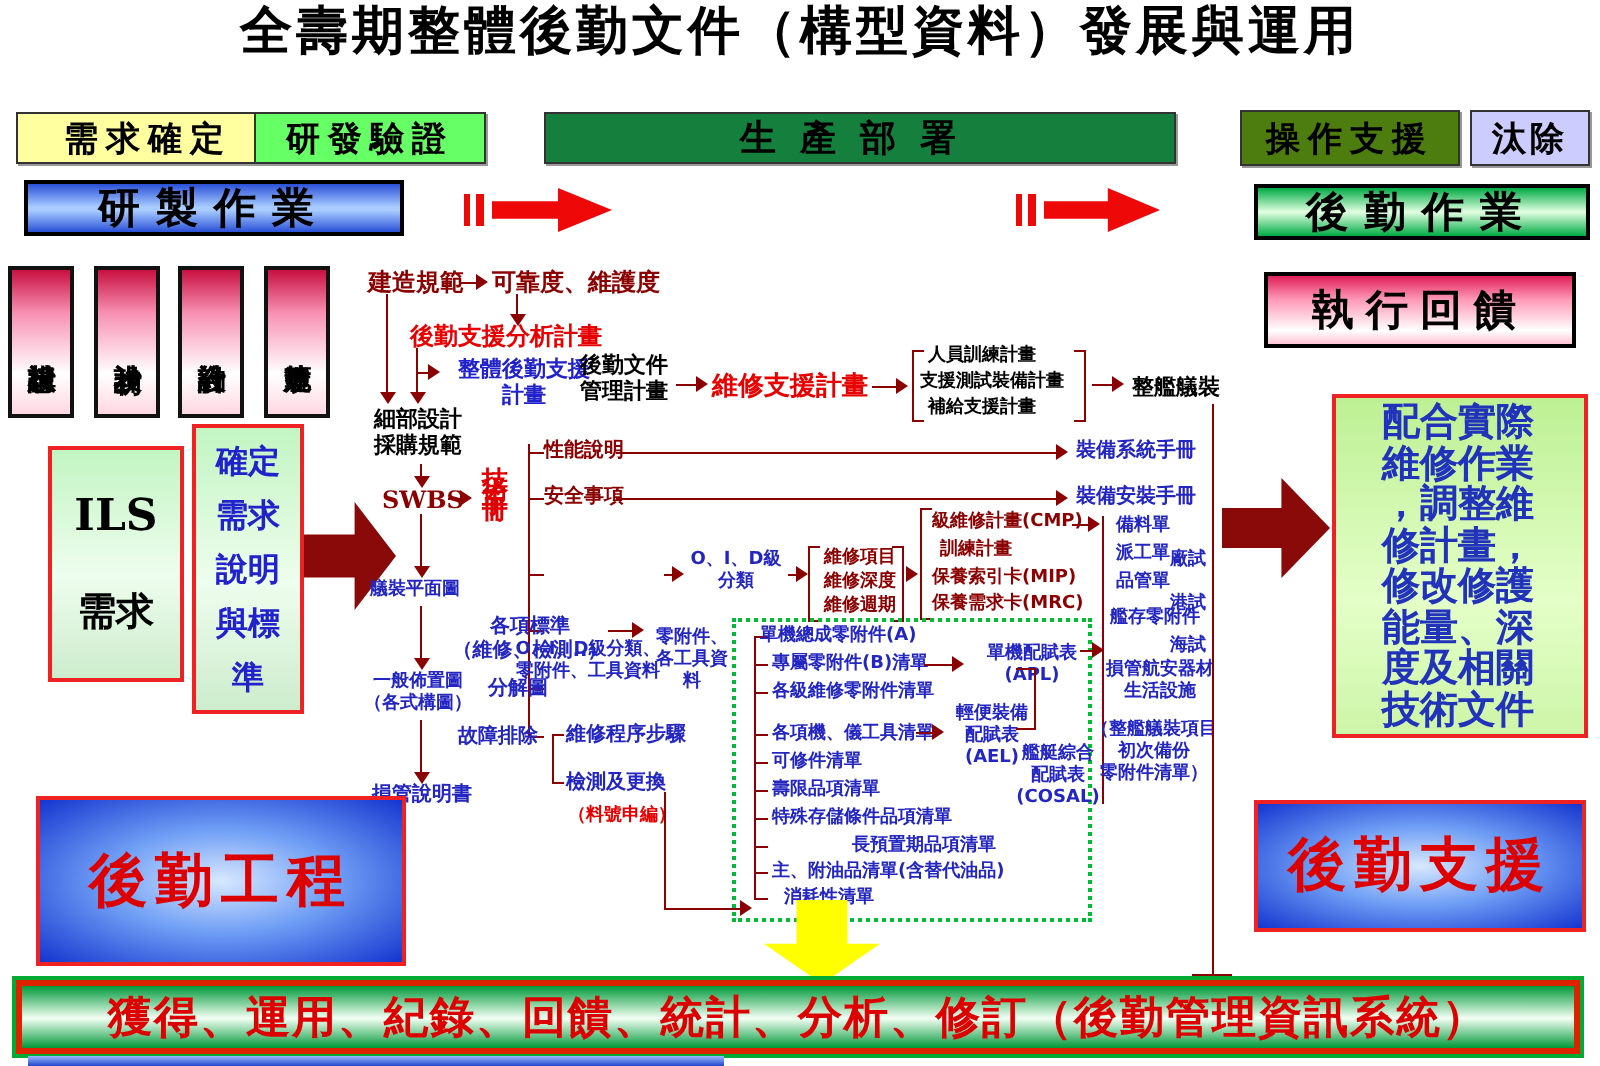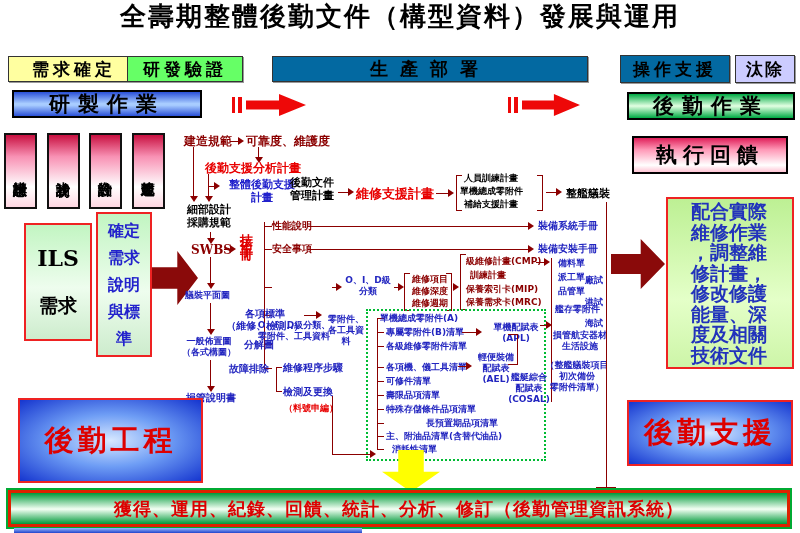--- a/index.html
+++ b/index.html
@@ -35,22 +35,22 @@
 </style>
 </head>
 <body>
 
 <div id="stage">
 
   <div class="t serif bk" style="left:0;top:6;width:800px;font-size:26px;line-height:32px;letter-spacing:2px;">全壽期整體後勤文件（構型資料）發展與運用</div>
 
   <div class="box phase" style="left:8px;top:56px;width:132px;height:26px;background:#ffffa0;">需求確定</div>
   <div class="box phase" style="left:127px;top:56px;width:116px;height:26px;background:#66ff66;">研發驗證</div>
-  <div class="box phase" style="left:272px;top:56px;width:316px;height:26px;background:#0369a1;font-size:18px;letter-spacing:12px;">生產部署</div>
-  <div class="box phase" style="left:620px;top:55px;width:110px;height:28px;background:#0369a1;">操作支援</div>
+  <div class="box phase" style="left:272px;top:56px;width:316px;height:26px;background:#15803d;font-size:18px;letter-spacing:12px;">生產部署</div>
+  <div class="box phase" style="left:620px;top:55px;width:110px;height:28px;background:#4d7c0f;">操作支援</div>
   <div class="box phase" style="left:735px;top:55px;width:60px;height:28px;background:#ccccff;letter-spacing:2px;">汰除</div>
 
   <div class="box" style="left:12px;top:90px;width:190px;height:28px;border:2px solid #000;font-size:21px;letter-spacing:8px;color:#000;background:linear-gradient(180deg,#2a50d8 0%,#a8ccff 48%,#a8ccff 55%,#2a50d8 100%);">研製作業</div>
   <div class="ab" style="left:232px;top:97px;width:3px;height:16px;background:#ee0808;"></div>
   <div class="ab" style="left:238px;top:97px;width:4px;height:16px;background:#ee0808;"></div>
   <div class="blockarr arrshape" style="left:246px;top:94px;width:60px;height:22px;background:#ee0808;"></div>
   <div class="ab" style="left:508px;top:97px;width:3px;height:16px;background:#ee0808;"></div>
   <div class="ab" style="left:514px;top:97px;width:4px;height:16px;background:#ee0808;"></div>
   <div class="blockarr arrshape" style="left:522px;top:94px;width:58px;height:22px;background:#ee0808;"></div>
   <div class="box" style="left:627px;top:92px;width:168px;height:28px;border:2px solid #000;font-size:21px;letter-spacing:8px;color:#000;background:linear-gradient(180deg,#00aa44 0%,#e2ffe2 50%,#00aa44 100%);">後勤作業</div>
@@ -86,21 +86,21 @@
 計畫</div>
   <div class="t f11 bk" style="left:288px;top:176px;width:48px;">後勤文件
 管理計畫</div>
   <div class="hl" style="left:338px;top:192px;width:12px;"></div>
   <div class="ar ar-r" style="left:348px;top:188px;"></div>
   <div class="t f13 rd" style="left:356px;top:186px;">維修支援計畫</div>
   <div class="hl" style="left:436px;top:193px;width:14px;"></div>
   <div class="ar ar-r" style="left:448px;top:189px;"></div>
   <div class="bkl" style="left:456px;top:175px;height:34px;"></div>
   <div class="t f9 bk" style="left:464px;top:173px;">人員訓練計畫</div>
-  <div class="t f9 bk" style="left:460px;top:186px;">單機總成零附件</div>
+  <div class="t f9 bk" style="left:460px;top:186px;">支援測試裝備計畫</div>
   <div class="t f9 bk" style="left:464px;top:199px;">補給支援計畫</div>
   <div class="bkr" style="left:537px;top:175px;height:34px;"></div>
   <div class="hl" style="left:546px;top:192px;width:12px;"></div>
   <div class="ar ar-r" style="left:556px;top:188px;"></div>
   <div class="t f11 bk" style="left:566px;top:187px;">整艦艤裝</div>
 
   <div class="t f11 bk" style="left:184px;top:203px;width:50px;">細部設計
 採購規範</div>
   <div class="vl" style="left:210px;top:232px;height:8px;"></div>
   <div class="ar ar-d" style="left:207px;top:238px;"></div>
@@ -241,16 +241,16 @@
   <div class="blockarr arrshape" style="left:611px;top:239px;width:54px;height:50px;background:#8a0a0a;filter:drop-shadow(0 0 1.5px #ffe000);"></div>
   <div class="box" style="left:666px;top:197px;width:128px;height:172px;border:2px solid #ee2222;background:linear-gradient(180deg,#bdf094 0%,#e4ffc8 60%,#cdf5a8 100%);">
     <div style="width:78px;font-size:19px;line-height:20.5px;font-weight:bold;color:#2233bb;word-break:break-all;line-break:anywhere;text-align:left;">配合實際維修作業，調整維修計畫，修改修護能量、深度及相關技術文件</div>
   </div>
 
   <div class="box bluebig" style="left:18px;top:398px;width:185px;height:85px;">後勤工程</div>
   <div class="box bluebig" style="left:627px;top:400px;width:166px;height:66px;">後勤支援</div>
 
   <div class="ab" style="left:382px;top:450px;width:58px;height:42px;background:#ffff00;filter:drop-shadow(1px 1px 0 #444);clip-path:polygon(28% 0,72% 0,72% 52%,100% 52%,50% 100%,0 52%,28% 52%);"></div>
 
-  <div class="box" style="left:8px;top:490px;width:782px;height:37px;border:3px solid #dd2200;box-shadow:0 0 0 2px #00aa33;background:linear-gradient(180deg,#00993a 0%,#f4fff4 52%,#00993a 100%);font-size:18px;color:#dd0000;letter-spacing:1px;text-align:center;">獲得、運用、紀錄、回饋、統計、分析、修訂（後勤管理資訊系統）</div>
+  <div class="box" style="left:8px;top:490px;width:782px;height:37px;border:3px solid #dd2200;box-shadow:0 0 0 2px #00aa33;background:linear-gradient(180deg,#00993a 0%,#f4fff4 52%,#00993a 100%);font-size:22px;color:#dd0000;letter-spacing:1px;text-align:center;">獲得、運用、紀錄、回饋、統計、分析、修訂（後勤管理資訊系統）</div>
   <div class="ab" style="left:14px;top:528px;width:348px;height:5px;background:linear-gradient(180deg,#99bbff,#2244cc);"></div>
 
 </div>
 
 </body></html>

